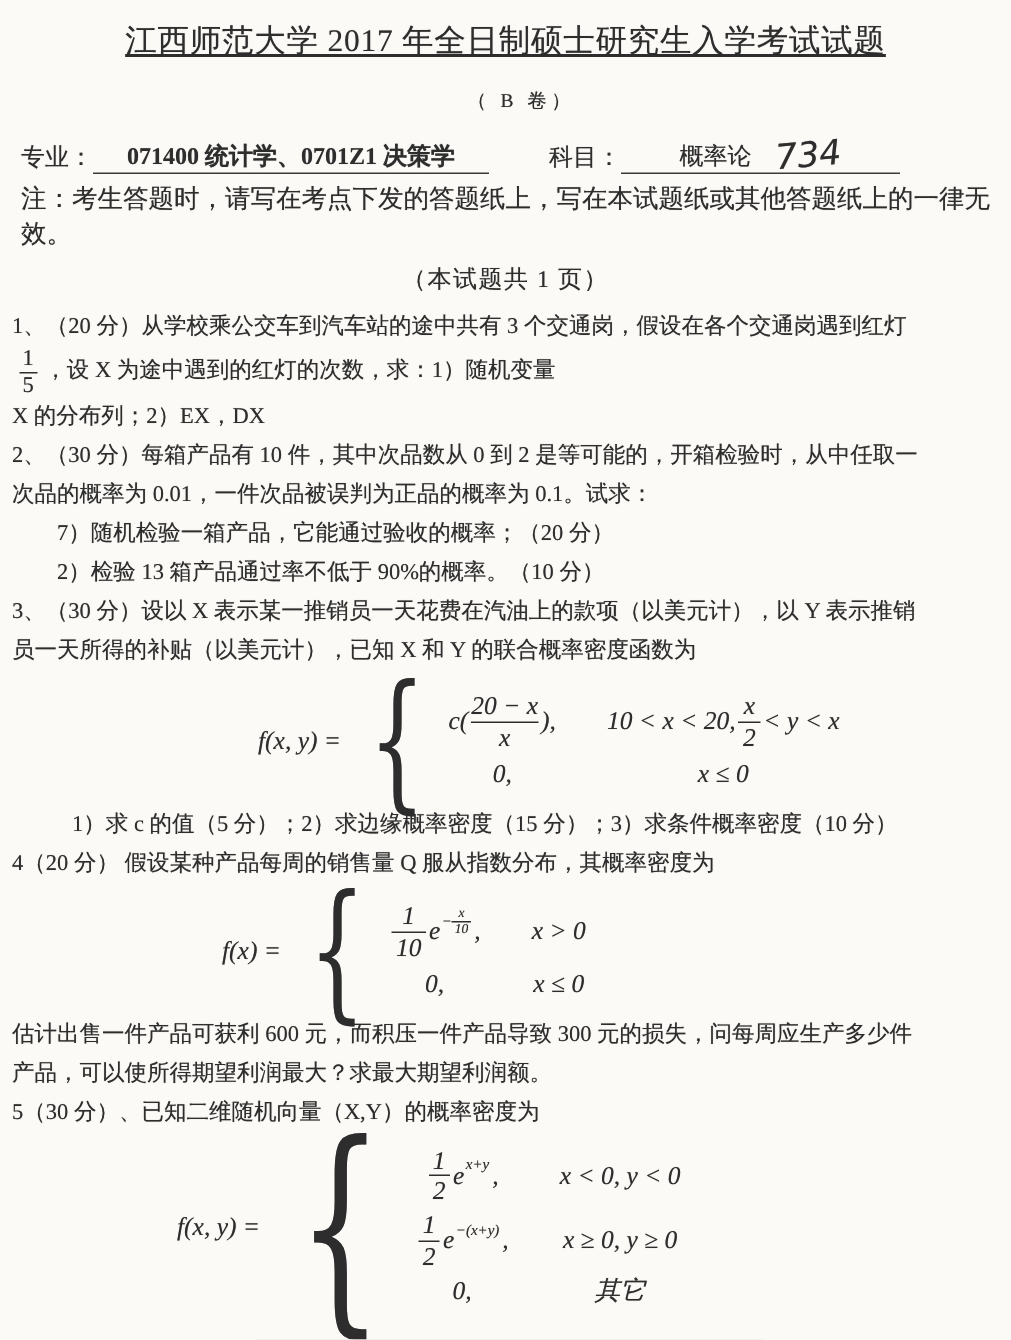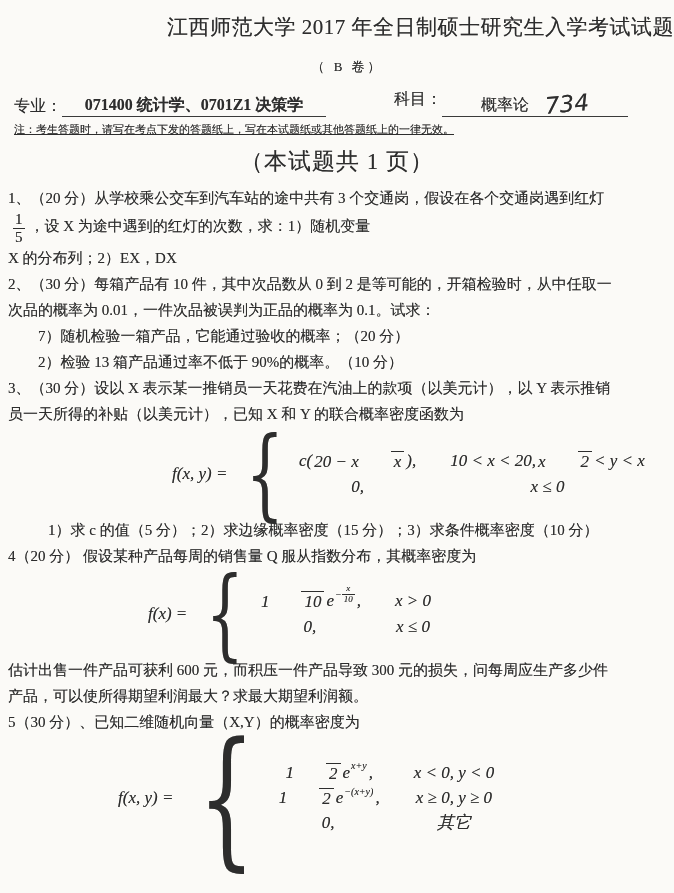--- a/index.html
+++ b/index.html
@@ -5,33 +5,33 @@
   html,body { margin:0; padding:0; background:#e8e8e6; }
   .page {
     width:674px; height:893px; overflow:hidden;
     margin:0 auto;
     background:#fbfaf7;
     color:#2d2d2d;
     font-family:"Liberation Serif","DejaVu Serif",serif;
     text-shadow:0 0 0.5px rgba(45,45,45,0.55);
     position:relative;
   }
-  .title { text-align:right; padding-top:13px; font-size:21px; letter-spacing:0.5px; }
+  .title { text-align:center; padding-top:13px; font-size:21px; letter-spacing:0.5px;text-decoration:underline; }
   .subtitle { text-align:center; margin-top:17px; font-size:13px; letter-spacing:3px;margin-left:21px; }
   .info-row { display:flex; align-items:flex-end; margin:13px 12px 0 14px; font-size:16px; }
   .ul { display:inline-block; border-bottom:1.3px solid #3a3a3a; text-align:center; }
   .ul-major { min-width:252px; padding:0 6px;font-weight:bold; }
   .ul-subject { min-width:178px; padding:0 4px; }
-  .subject-group { margin-left:68px; display:flex; }
+  .subject-group { margin-left:40px; display:flex; align-items:flex-end; }
   .handwritten {
     font-family:"DejaVu Sans",sans-serif; font-style:italic; font-size:23px;
     display:inline-block; transform:rotate(-5deg); margin-left:16px; position:relative; top:2px;
   }
-  .note { margin:5px 14px 0; font-size:11px;text-decoration:underline; }
-  .page-note { text-align:center; margin-top:9px; font-size:23px; letter-spacing:1px; }
+  .note { margin:5px 14px 0; font-size:17px; }
+  .page-note { text-align:center; margin-top:9px; font-size:16px; letter-spacing:1px; }
   .para { margin:0 8px; font-size:15px; line-height:26px; }
   .q1 { margin-top:8px; }
   .indent1 { padding-left:30px; }
   .indent2 { padding-left:40px; }
   
   .ifrac { display:inline-flex; flex-direction:column; align-items:center; vertical-align:middle;
            line-height:1.1; margin:0 5px; font-size:15px; }
   .ifrac .den { border-top:1px solid #2d2d2d; padding:0 2px; width:100%; text-align:center; box-sizing:border-box; }
   
   .formula { display:flex; align-items:center; font-style:italic; font-size:17px; line-height:1.3; }
@@ -40,21 +40,21 @@
   .f-q5 { margin:2px 0 0 118px; }
   .lhs { margin-right:6px; white-space:nowrap; }
   .brace { font-family:"DejaVu Serif",serif; transform:scaleX(0.6); transform-origin:center;
            display:flex; align-items:center; font-style:normal; }
   .brace-2 { font-size:100px; height:82px; line-height:82px; }
   .brace-3 { font-size:150px; height:122px; line-height:122px; }
   .cases { display:grid; grid-template-columns:auto auto; column-gap:34px; row-gap:3px;
            align-items:center; margin-left:2px; }
   .cases .expr { justify-self:center; display:inline-flex; align-items:center; white-space:nowrap; }
   .cases .cond { justify-self:center; display:inline-flex; align-items:center; white-space:nowrap; }
-  .frac { display:inline-flex; flex-direction:row; align-items:center; line-height:1.15; margin:0 2px;gap:32px; }
+  .frac { display:inline-flex; flex-direction:column; align-items:center; line-height:1.15; margin:0 2px; }
   .frac .den { border-top:1px solid #2d2d2d; padding:0 3px; width:100%; text-align:center; box-sizing:border-box; }
   .sup { display:inline-flex; align-items:center; font-size:10px; position:relative; top:-7px; margin-left:1px; }
   .supfrac { display:inline-flex; flex-direction:column; align-items:center; font-size:9px; line-height:1.1; }
   .supfrac .den { border-top:0.8px solid #2d2d2d; padding:0 2px; width:100%; text-align:center; box-sizing:border-box; }
   .comma { margin-left:2px; }
 </style>
 </head>
 <body>
 
 <div class="page">

